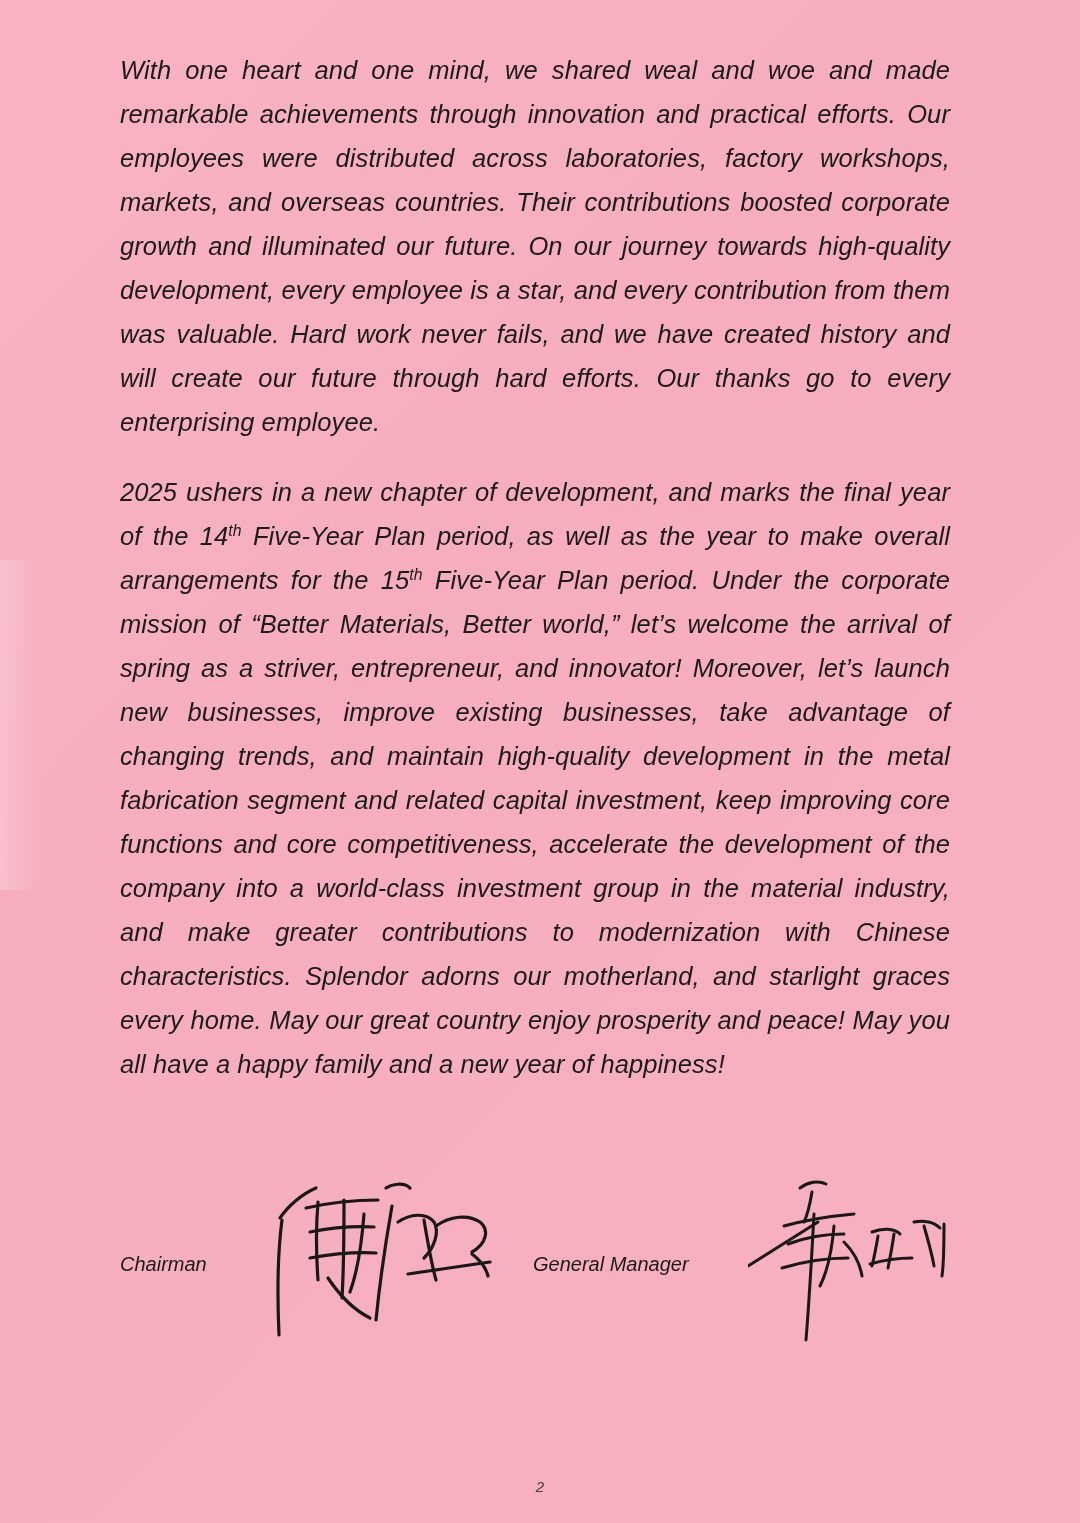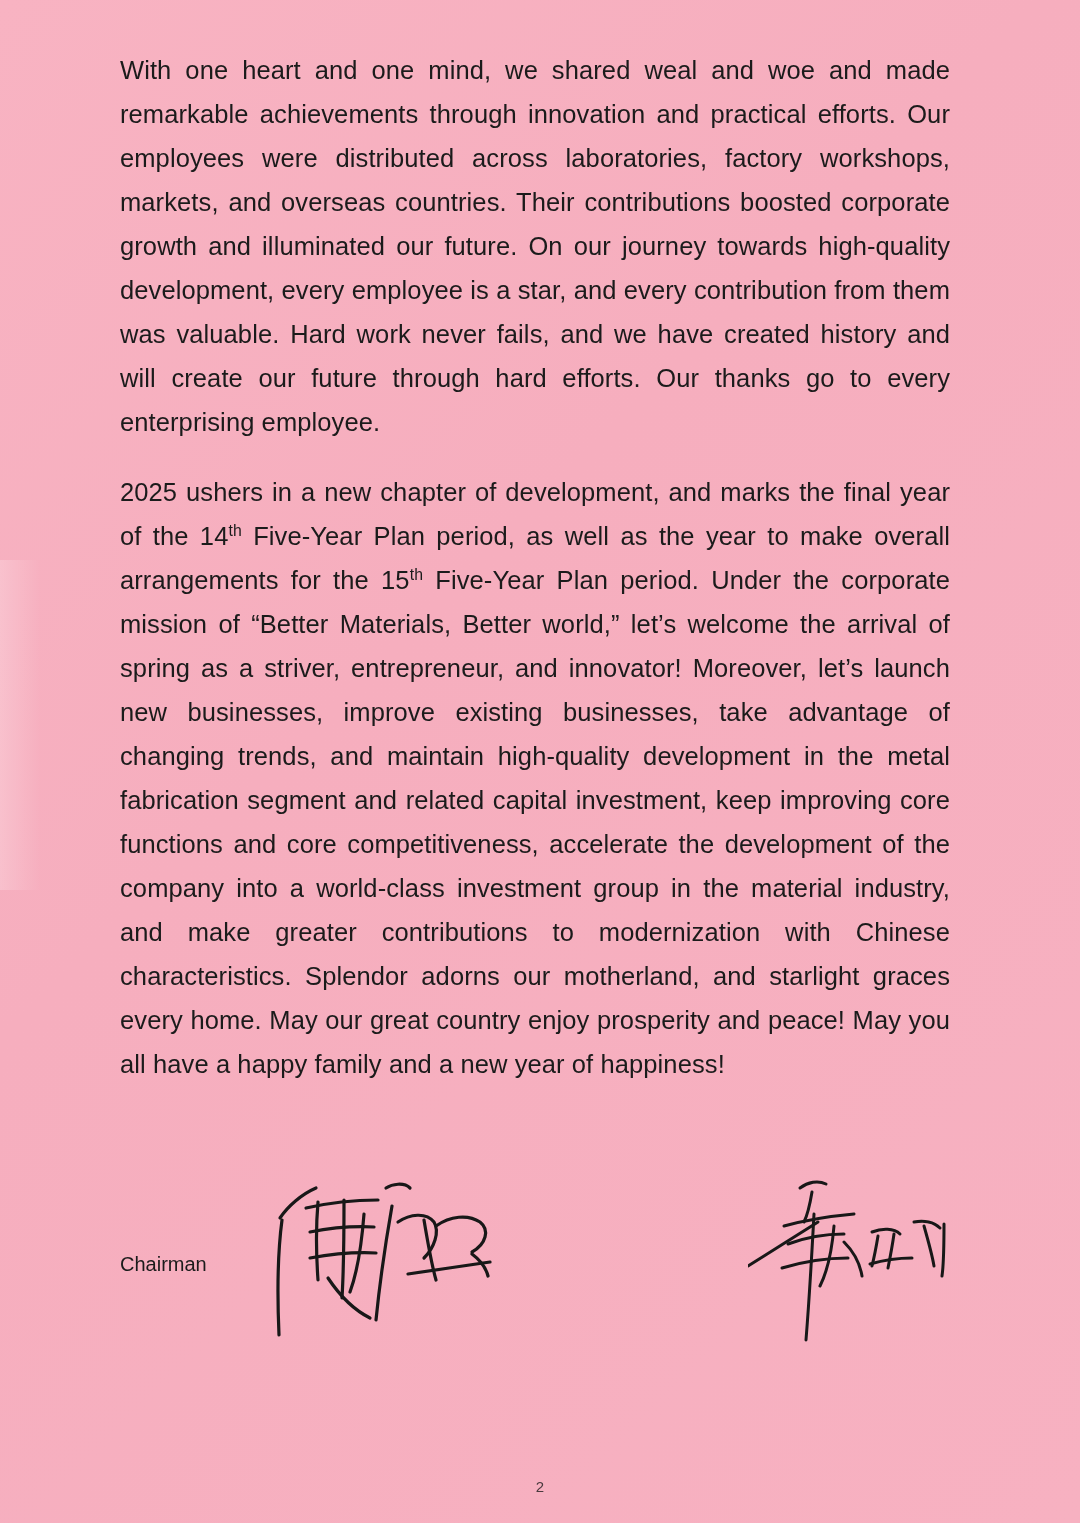--- a/index.html
+++ b/index.html
@@ -12,20 +12,21 @@
     background: #f7b0c0;
     font-family: "Liberation Sans", sans-serif;
     color: #1b1b1b;
     position: relative;
     overflow: hidden;
   }
   .page {
     position: absolute;
     inset: 0;
     background: linear-gradient(135deg, #f8b3c2 0%, #f6aebe 40%, #f7b1c1 100%);
+    font-style: italic;
   }
   .paper-texture {
     position: absolute;
     left: 0;
     top: 560px;
     width: 40px;
     height: 330px;
     background: linear-gradient(90deg, rgba(255,255,255,0.22), rgba(255,255,255,0));
     pointer-events: none;
   }
@@ -136,20 +137,21 @@
           <path d="M128 18 C134 14, 146 12, 152 18"></path>
           <path d="M134 36 C128 70, 122 110, 118 150"></path>
           <path d="M140 52 C152 44, 168 42, 176 52 C182 62, 176 78, 166 88"></path>
           <path d="M166 50 C170 74, 174 96, 178 110"></path>
           <path d="M178 56 C192 46, 210 44, 222 52 C232 60, 228 74, 214 82"></path>
           <path d="M150 104 C176 100, 206 96, 232 92"></path>
           <path d="M214 84 C222 90, 228 98, 230 106"></path>
         </g>
       </svg>
 
+      <span class="sig-label label-gm">General Manager</span>
 
       <svg class="sig-gm" viewBox="0 0 220 180" xmlns="http://www.w3.org/2000/svg">
         <g fill="none" stroke="#181818" stroke-width="3" stroke-linecap="round" stroke-linejoin="round">
           <path d="M0 96 C22 82, 48 66, 70 52"></path>
           <path d="M52 18 C60 12, 70 10, 78 14"></path>
           <path d="M64 22 C62 34, 60 44, 56 52"></path>
           <path d="M36 56 C58 50, 84 46, 106 44"></path>
           <path d="M66 44 C64 80, 62 120, 58 170"></path>
           <path d="M40 74 C56 68, 78 64, 96 64"></path>
           <path d="M34 98 C54 92, 80 88, 100 88"></path>

